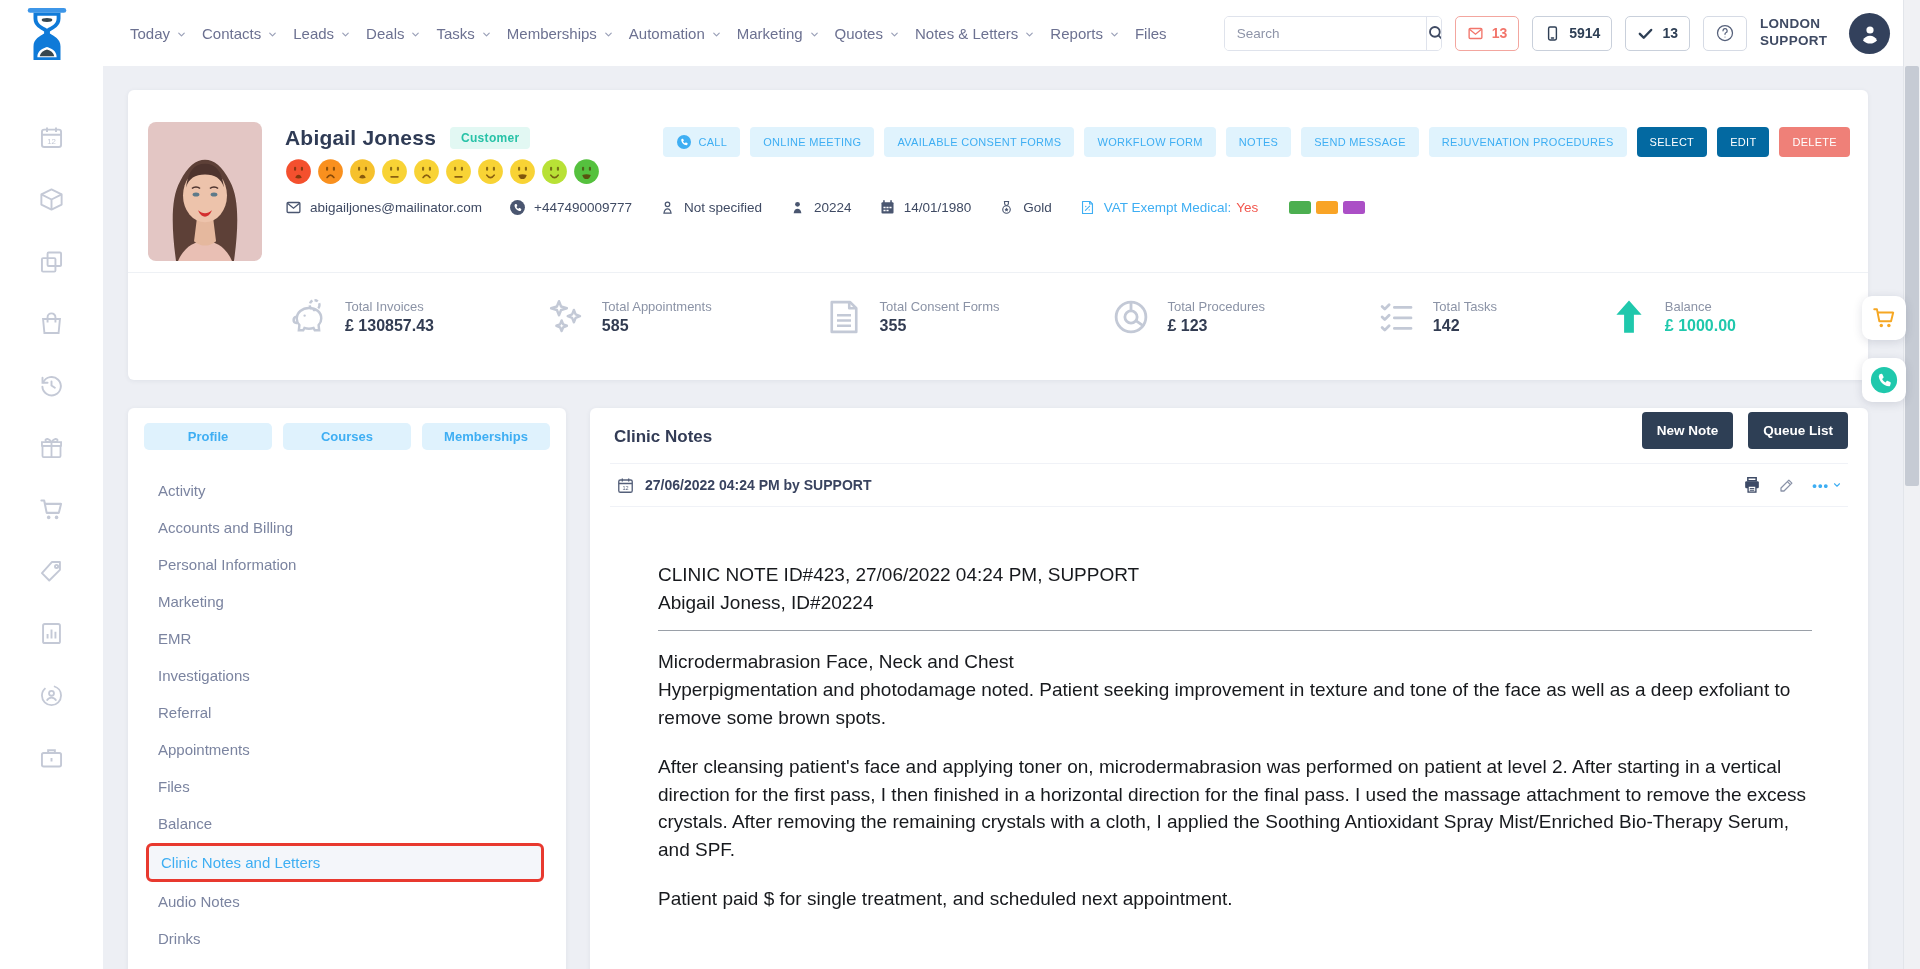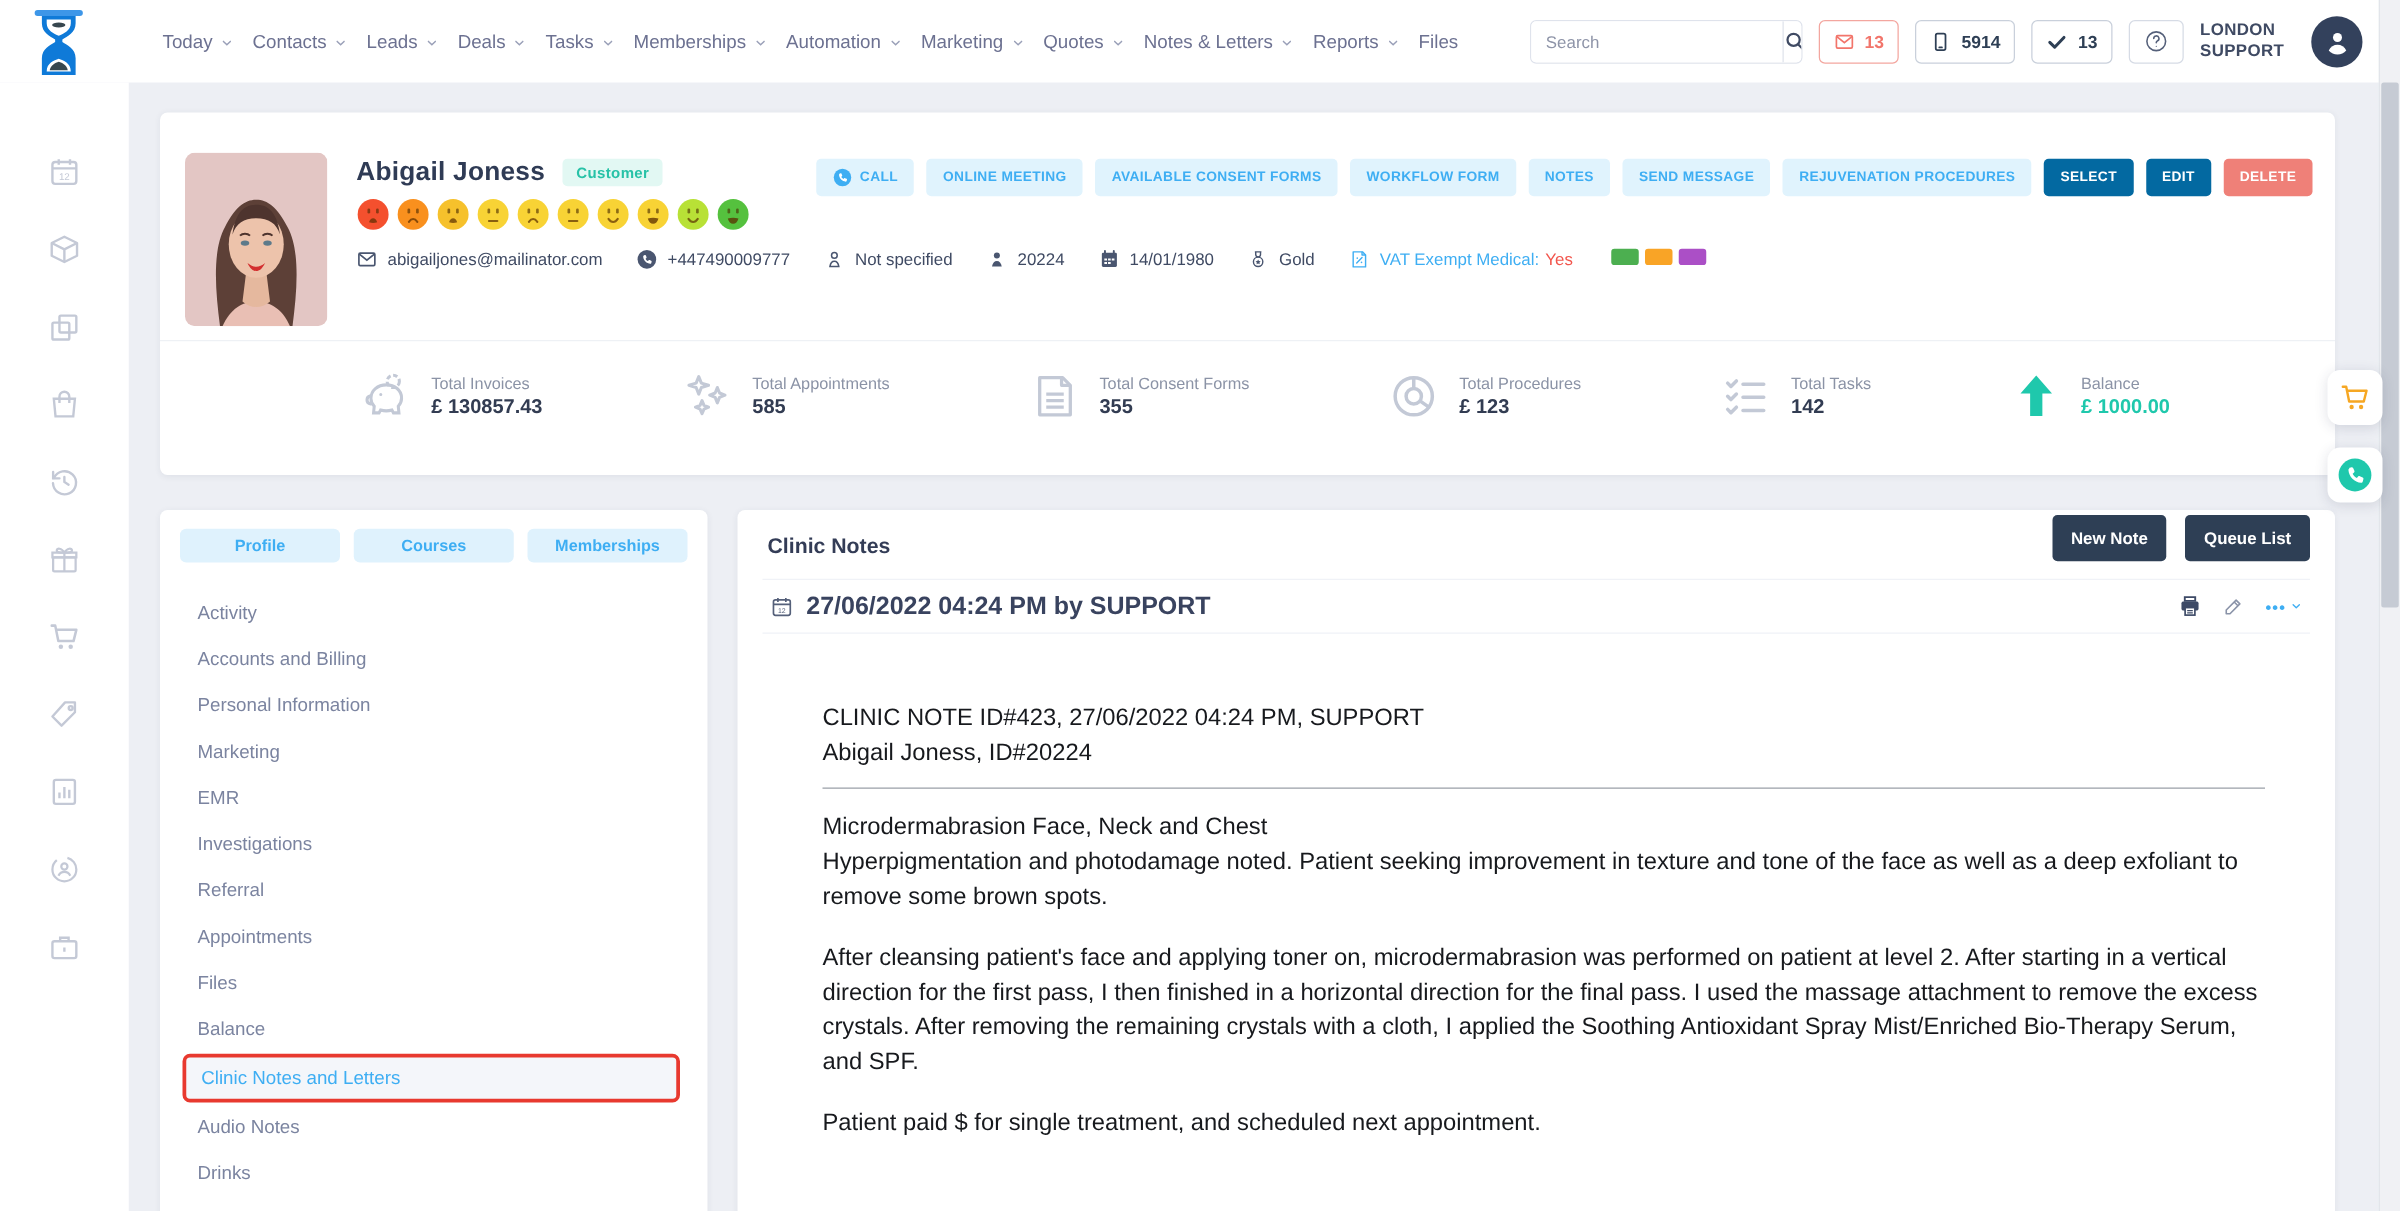--- a/index.html
+++ b/index.html
@@ -48,30 +48,30 @@
 
   
   .photo{position:absolute;left:20px;top:32px;width:114px;height:139px;border-radius:8px;overflow:hidden}
   .photo svg{width:100%;height:100%;display:block}
   .name-row{position:absolute;left:157px;top:36px;display:flex;align-items:center;gap:14px}
   .p-name{font-size:21px;font-weight:700;color:#2f3b55;letter-spacing:.2px}
   .p-type{font-size:12px;font-weight:700;color:#27c2a7;background:#e2f8f3;padding:4px 11px;border-radius:4px;letter-spacing:.3px}
   .emoji-row{position:absolute;left:157px;top:68px;display:flex;gap:5px}
   .emoji{width:27px;height:27px;cursor:pointer}
   .emoji svg{width:100%;height:100%}
-  .details{position:absolute;left:157px;top:109px;display:flex;align-items:flex-start;gap:27px}
+  .details{position:absolute;left:157px;top:109px;display:flex;align-items:center;gap:27px}
   .detail{display:flex;align-items:center;gap:8px;font-size:13.5px;color:#3f4a63}
   .detail .ic{width:17px;height:17px;color:#4a5670}
   .detail .dtext.blue{color:#3eaef3}
   .detail .dtext.blue + .dval{color:#f2564d;margin-left:-3px}
   .detail .ic.blue{color:#3eaef3}
   .tags{display:flex;gap:5px;margin-left:4px}
   .tag{width:22px;height:13px;border-radius:2.5px;display:inline-block}
   .actions{position:absolute;right:18px;top:37px;display:flex;gap:10px}
-  .abtn{border:0;height:30px;padding:0 13px;border-radius:4px;font-size:11px;font-weight:700;letter-spacing:.3px;cursor:pointer;display:flex;align-items:center;gap:6px;font-family:"Liberation Sans",sans-serif}
+  .abtn{border:0;height:30px;padding:0 13px;border-radius:4px;font-size:11px;font-weight:400;letter-spacing:.3px;cursor:pointer;display:flex;align-items:center;gap:6px;font-family:"Liberation Sans",sans-serif}
   .abtn.light{background:#e0f3fd;color:#3eaef3}
   .abtn.dark{background:#0369a1;color:#fff}
   .abtn.danger{background:#ef8078;color:#fff}
   .abtn .abtn-ic{width:16px;height:16px}
   .p-divider{position:absolute;left:0;right:0;top:182px;height:1px;background:#eef1f5}
   .stats{position:absolute;left:160px;right:132px;top:196px;height:62px;display:flex;align-items:center;justify-content:space-between}
   .stat{display:flex;align-items:center;gap:15px}
   .stat-ic{width:42px;height:42px;color:#c3c9d6}
   .stat-label{font-size:13px;color:#8b93a6;margin-bottom:3px}
   .stat-value{font-size:16px;font-weight:700;color:#323c52}
@@ -92,21 +92,21 @@
   .menu-item{padding:10px 30px;font-size:15px;color:#7b84a0;cursor:pointer}
   .menu-item.active{margin:1px 22px 1px 18px;padding:8px 12px;border:3px solid #e8392f;border-radius:6px;background:#f4f6fa;color:#3eaef3}
 
   
   .panel-head{display:flex;align-items:flex-start;padding:4px 20px 0 24px}
   .panel-title{font-size:17px;font-weight:600;color:#333c56;margin-top:15px}
   .panel-btns{margin-left:auto;display:flex;gap:15px;padding-top:0}
   .dark-btn{height:37px;padding:0 15px;border:0;border-radius:4px;background:#2e3f55;color:#fff;font-size:13.5px;font-weight:600;cursor:pointer;font-family:"Liberation Sans",sans-serif}
   .note-head{margin:14px 20px 0 20px;height:44px;border-top:1px solid #f0f2f7;border-bottom:1px solid #f0f2f7;display:flex;align-items:center;gap:10px;padding:0 6px}
   .note-head .cal{width:19px;height:19px;color:#55607a}
-  .note-date{font-size:20px;font-weight:600;color:#39435f}
+  .note-date{font-size:14px;font-weight:600;color:#39435f}
   .note-tools{margin-left:auto;display:flex;align-items:center;gap:16px}
   .tool{cursor:pointer;display:flex;align-items:center}
   .tool.print{width:20px;height:20px;color:#3d4a66}
   .tool.edit-note{width:18px;height:18px;color:#8a93a8}
   .tool.more{color:#3eaef3;font-size:13px;font-weight:700;letter-spacing:1px;gap:3px}
   .tool.more .ic{width:10px;height:10px}
   .note-body{margin:54px 56px 0 68px;font-size:19px;color:#17191d;line-height:1.47}
   .note-meta div{white-space:pre-line}
   .note-hr{border:0;border-top:1px solid #9aa0a8;margin:13px 0 17px 0}
   .note-p{white-space:pre-line;margin:0 0 21px 0}

